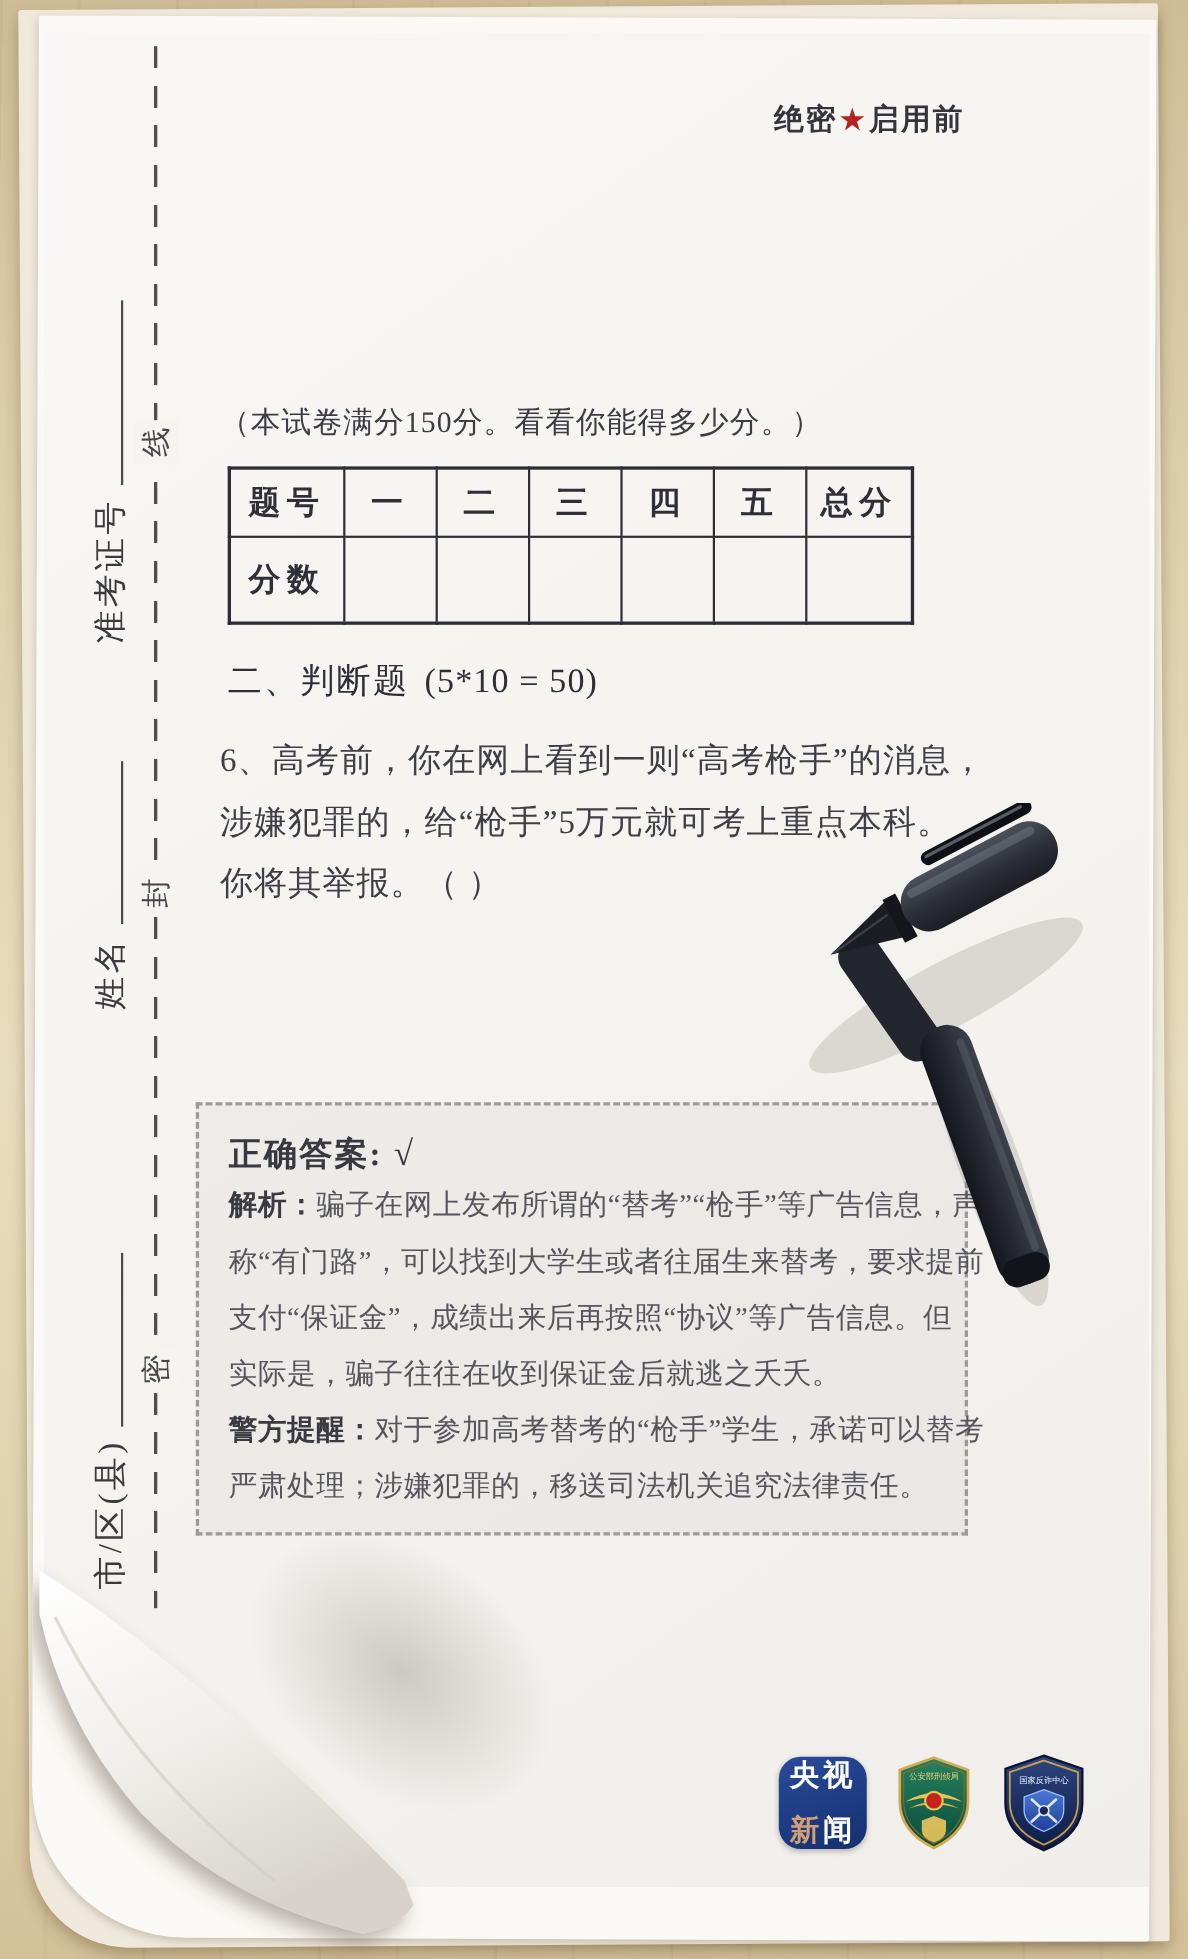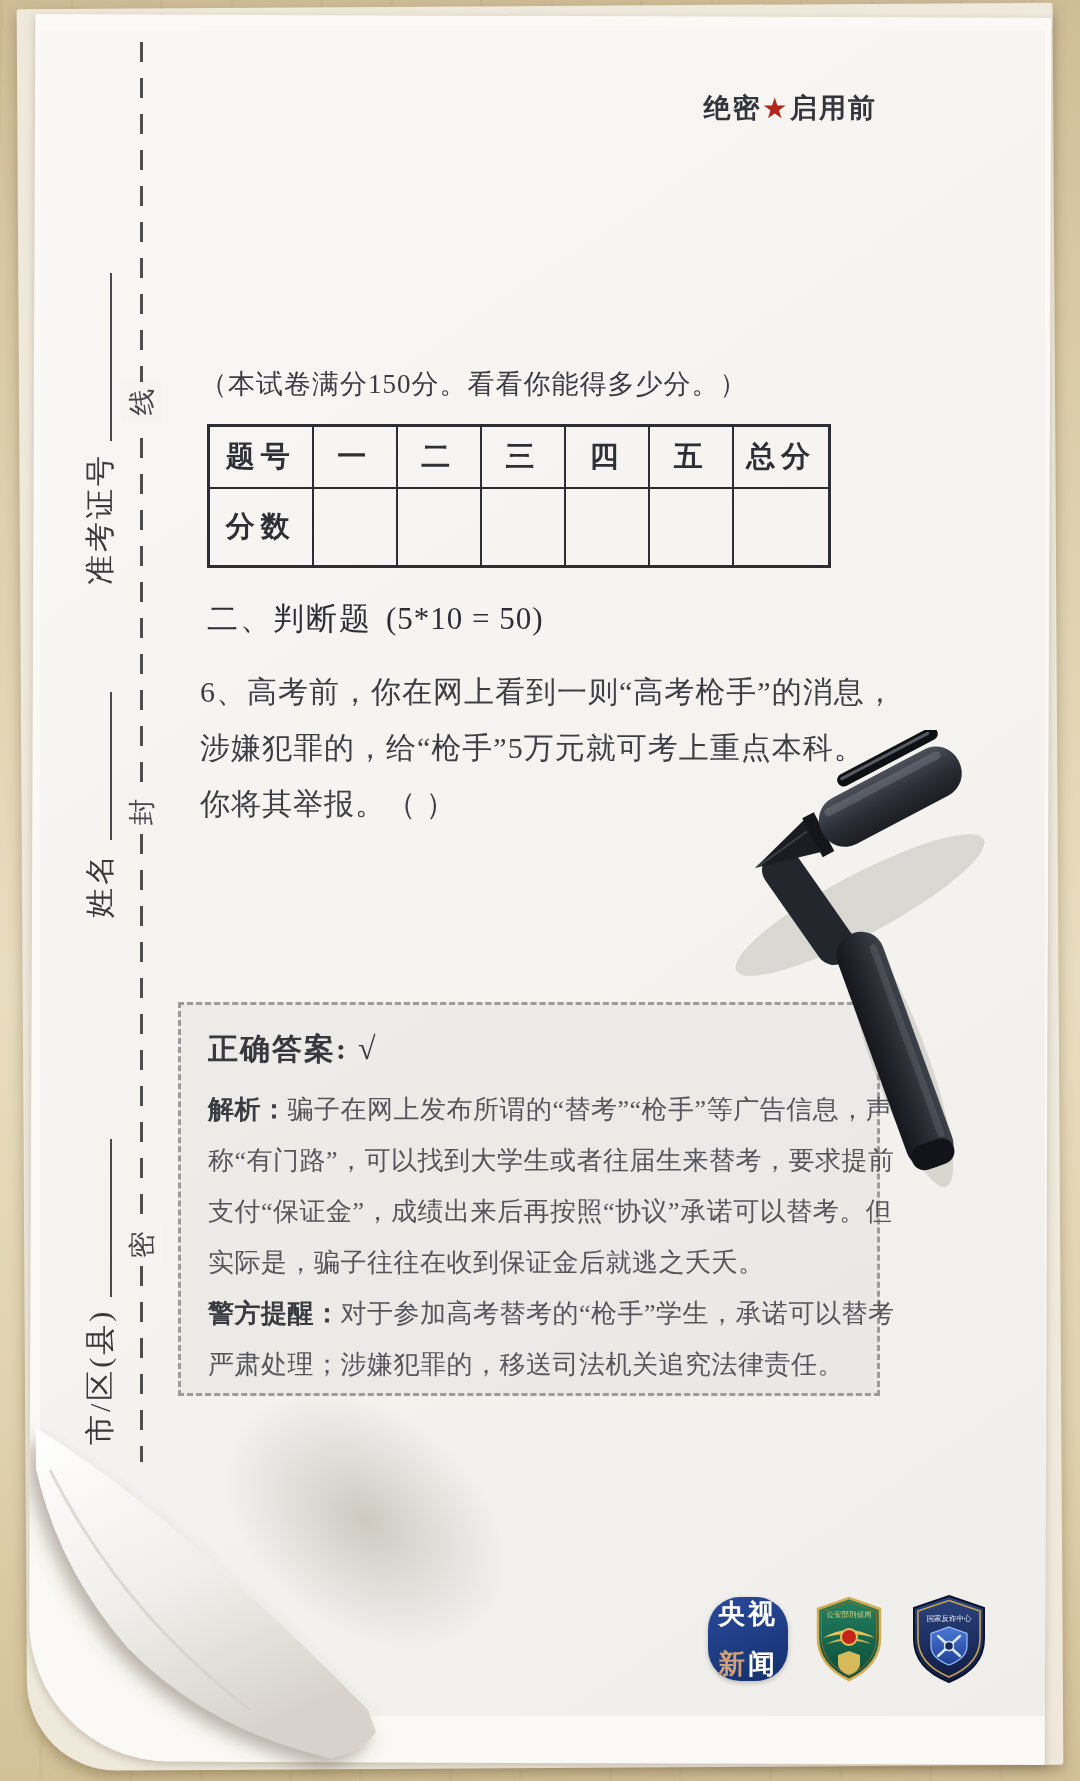--- a/index.html
+++ b/index.html
@@ -36,21 +36,21 @@
   .score tr.t-row td{height:74px;}
   
   .section{position:absolute;left:167px;top:568px;font-size:31px;font-weight:400;color:#2e2e36;letter-spacing:2px;}
   .section .pts{margin-left:14px;letter-spacing:1px;}
   .question{position:absolute;left:160px;top:634px;width:720px;font-size:30px;color:#3e3e45;
             line-height:56px;letter-spacing:1px;}
   .question div{white-space:nowrap;}
   
   .abox{position:absolute;left:138px;top:972px;width:702px;height:394px;box-sizing:border-box;
         border:3px dashed #9b9b9b;background:rgba(120,120,120,.06);padding:24px 27px;}
-  .abox .ansline{font-size:30px;font-weight:700;color:#38383f;letter-spacing:2px;margin-bottom:14px;}
+  .abox .ansline{font-size:30px;font-weight:700;color:#38383f;letter-spacing:2px;}
   .abox .mark{font-size:32px;padding-left:10px;}
   .abox .ln{font-size:26px;line-height:51px;color:#55555b;white-space:nowrap;letter-spacing:.5px;}
   .abox .lbl{font-weight:700;color:#3a3a41;}
   
   .sealline{position:absolute;left:100px;top:12px;width:3px;height:1420px;
     background:repeating-linear-gradient(to bottom,#4e4e4e 0 20px,rgba(0,0,0,0) 20px 36px);}
   .sealchar{position:absolute;left:82px;width:40px;height:40px;display:flex;align-items:center;justify-content:center;
     transform:rotate(-90deg);background:#f5f4f1;font-size:27px;color:#46464a;}
   .sc-top{top:352px;} .sc-mid{top:762px;} .sc-bot{top:1195px;}
   .vrot{position:absolute;height:40px;display:flex;align-items:center;transform:rotate(-90deg);
@@ -60,21 +60,21 @@
   .v-name{width:230px;left:-55px;top:753px;}
   .v-district{width:342px;left:-111px;top:1224px;}
   
   .curlshadow{position:absolute;left:110px;top:1340px;width:430px;height:300px;transform:rotate(38deg);
     background:radial-gradient(closest-side,rgba(110,100,80,.28),rgba(110,100,80,0) 72%);}
   .flap{position:absolute;left:30px;top:1170px;z-index:50;}
   
   .pen{position:absolute;left:650px;top:700px;}
   
   .logos{position:absolute;left:668px;top:1564px;display:flex;align-items:center;gap:26px;}
-  .cctv{width:80px;height:84px;border-radius:32px;background:linear-gradient(160deg,#2a4a9b,#14306e);
+  .cctv{width:80px;height:84px;border-radius:20px;background:linear-gradient(160deg,#2a4a9b,#14306e);
         display:flex;flex-direction:column;align-items:center;justify-content:center;
         font-family:"Liberation Sans","DejaVu Sans",sans-serif;font-weight:700;font-size:27px;
         color:#fff;line-height:33px;letter-spacing:3px;box-shadow:0 2px 5px rgba(40,30,10,.25);gap:17px;}
   .cctv .tan{color:#d2a074;}
 </style>
 </head>
 <body>
 
 <div class="stage">
   <div class="wood"></div>
@@ -125,21 +125,21 @@
     <div class="question">
       <div>6、高考前，你在网上看到一则“高考枪手”的消息，</div>
       <div>涉嫌犯罪的，给“枪手”5万元就可考上重点本科。</div>
       <div>你将其举报。（        ）</div>
     </div>
 
     <div class="abox">
       <div class="ansline"><span>正确答案:</span><span class="mark">√</span></div>
       <div class="ln"><span class="lbl">解析：</span><span>骗子在网上发布所谓的“替考”“枪手”等广告信息，声</span></div>
       <div class="ln">称“有门路”，可以找到大学生或者往届生来替考，要求提前</div>
-      <div class="ln">支付“保证金”，成绩出来后再按照“协议”承诺可以替考。但</div>
+      <div class="ln">支付“保证金”，成绩出来后再按照“协议”等广告信息。但</div>
       <div class="ln">实际是，骗子往往在收到保证金后就逃之夭夭。</div>
       <div class="ln"><span class="lbl">警方提醒：</span><span>对于参加高考替考的“枪手”学生，承诺可以替考</span></div>
       <div class="ln">严肃处理；涉嫌犯罪的，移送司法机关追究法律责任。</div>
     </div>
 
     <div class="sealline"></div>
     <div class="sealchar sc-top">线</div>
     <div class="sealchar sc-mid">封</div>
     <div class="sealchar sc-bot">密</div>
 

